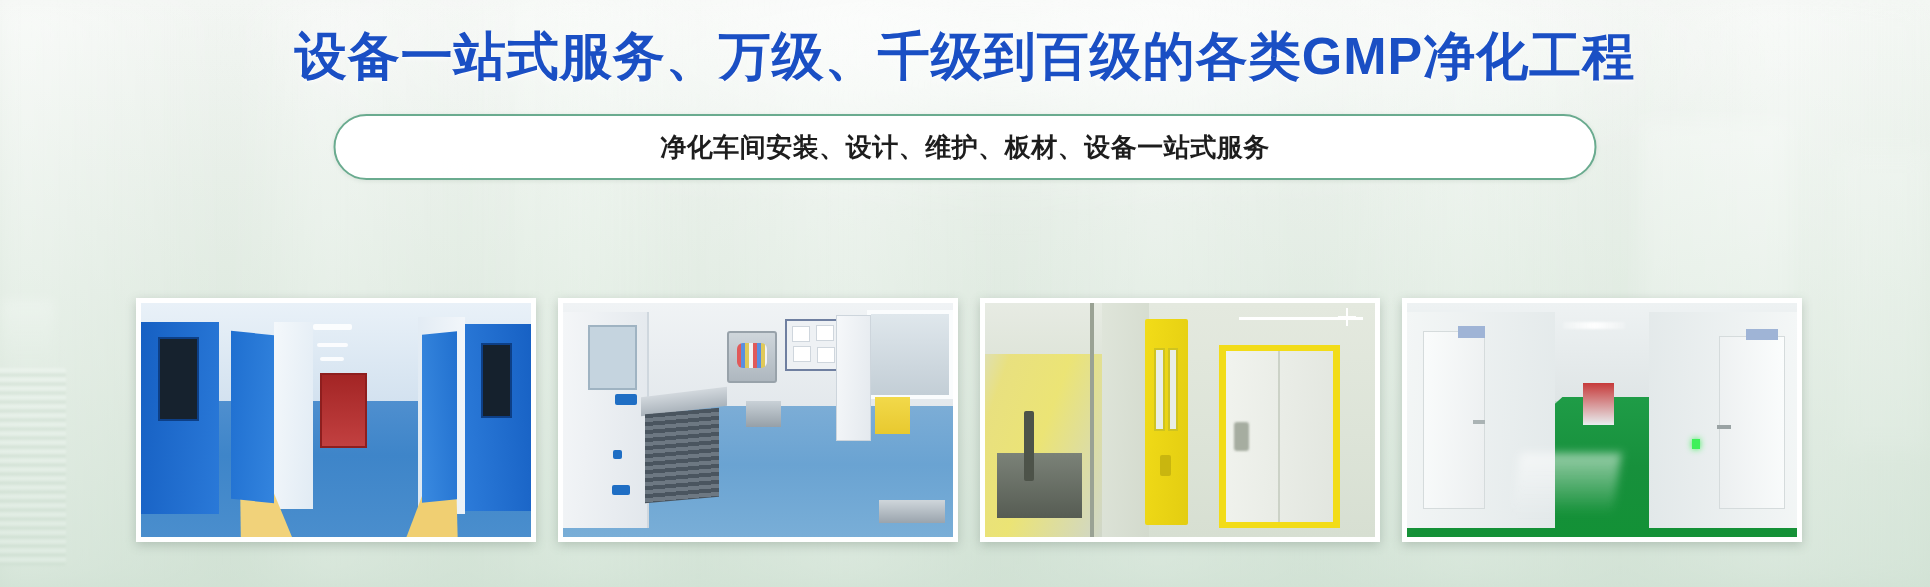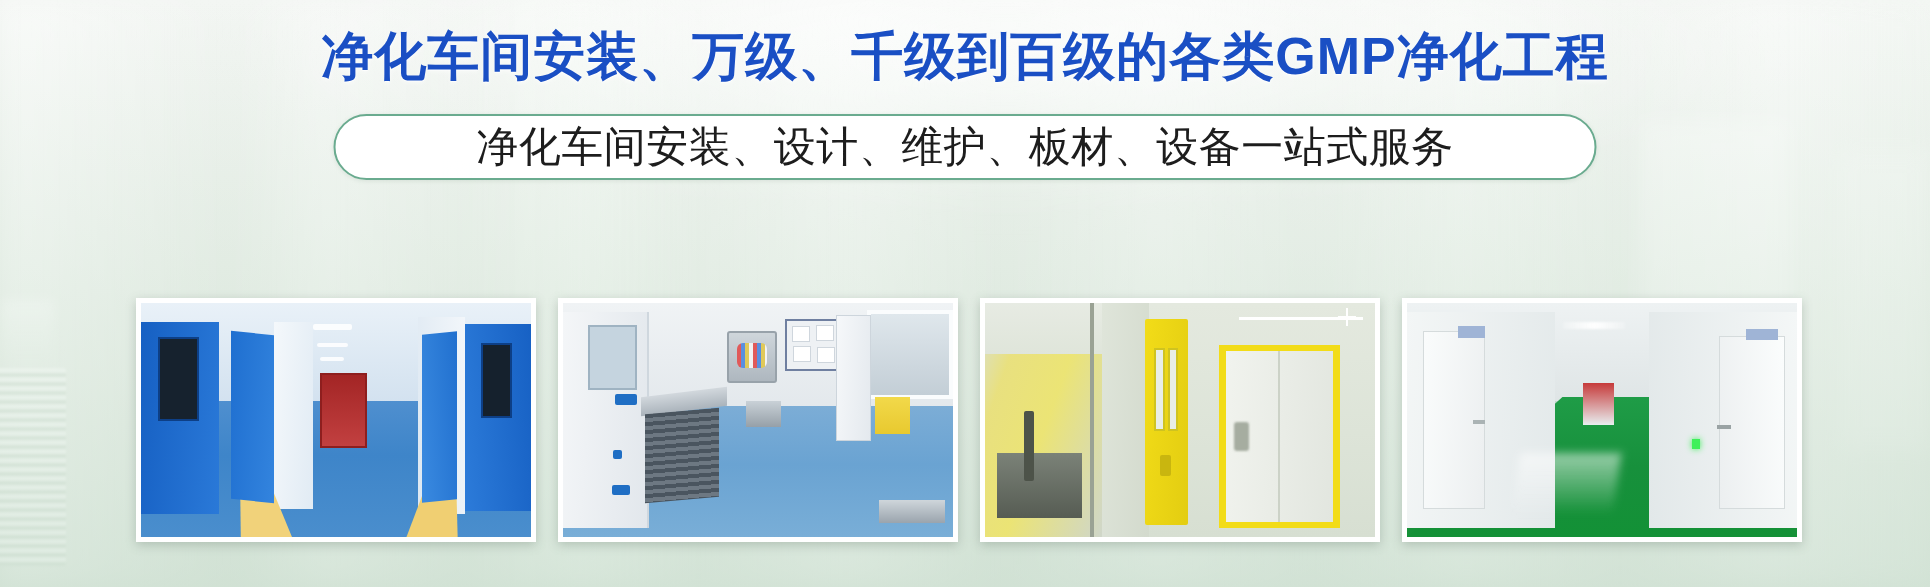--- a/index.html
+++ b/index.html
@@ -84,22 +84,22 @@
     left:50%; transform:translateX(-50%);
     top:114px;
     width:1263px; height:66px;
     background:rgba(255,255,255,.96);
     border:2px solid #6aab8f;
     border-radius:34px;
     display:flex; align-items:center; justify-content:center;
     box-shadow:0 1px 4px rgba(120,150,130,.18);
   }
   .pill-text {
-    font-size:42px;
-    font-weight:normal;
+    font-size:26px;
+    font-weight:bold;
     letter-spacing:.5px;
     color:#1d1d1d;
     white-space:nowrap;
   }
 
   
   .strip {
     position:absolute;
     left:136px; top:298px;
     width:1662px; height:244px;
@@ -260,21 +260,21 @@
   <div class="bg-base"></div>
   <div class="bg-panels"></div>
   <div class="bg-glow"></div>
   <div class="vent2"></div>
   <div class="vent"></div>
   <div class="blurdoor" style="left:1640px;top:120px;width:150px;height:330px;"></div>
   <div class="blurdoor" style="left:1840px;top:150px;width:90px;height:300px;opacity:.6;"></div>
   <div class="bg-greenwash"></div>
 </div>
 
-<div class="headline">净化车间安装、万级、千级到百级的各类GMP净化工程</div>
+<div class="headline">设备一站式服务、万级、千级到百级的各类GMP净化工程</div>
 
 <div class="pill">
   <span class="pill-text">净化车间安装、设计、维护、板材、设备一站式服务</span>
 </div>
 
 <div class="strip">
 
   <div class="photo p1">
     <div class="inner">
       <div class="ceil"></div>

